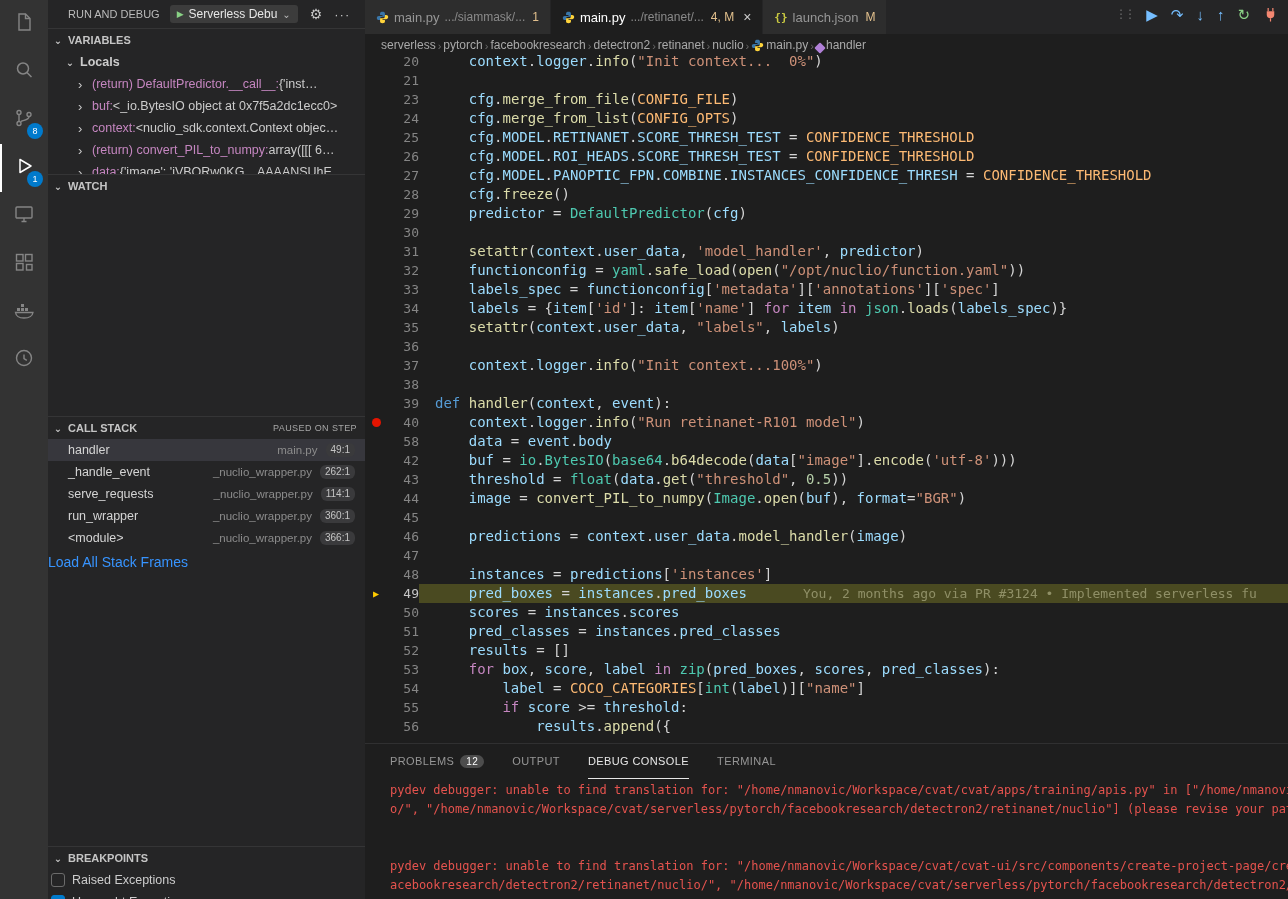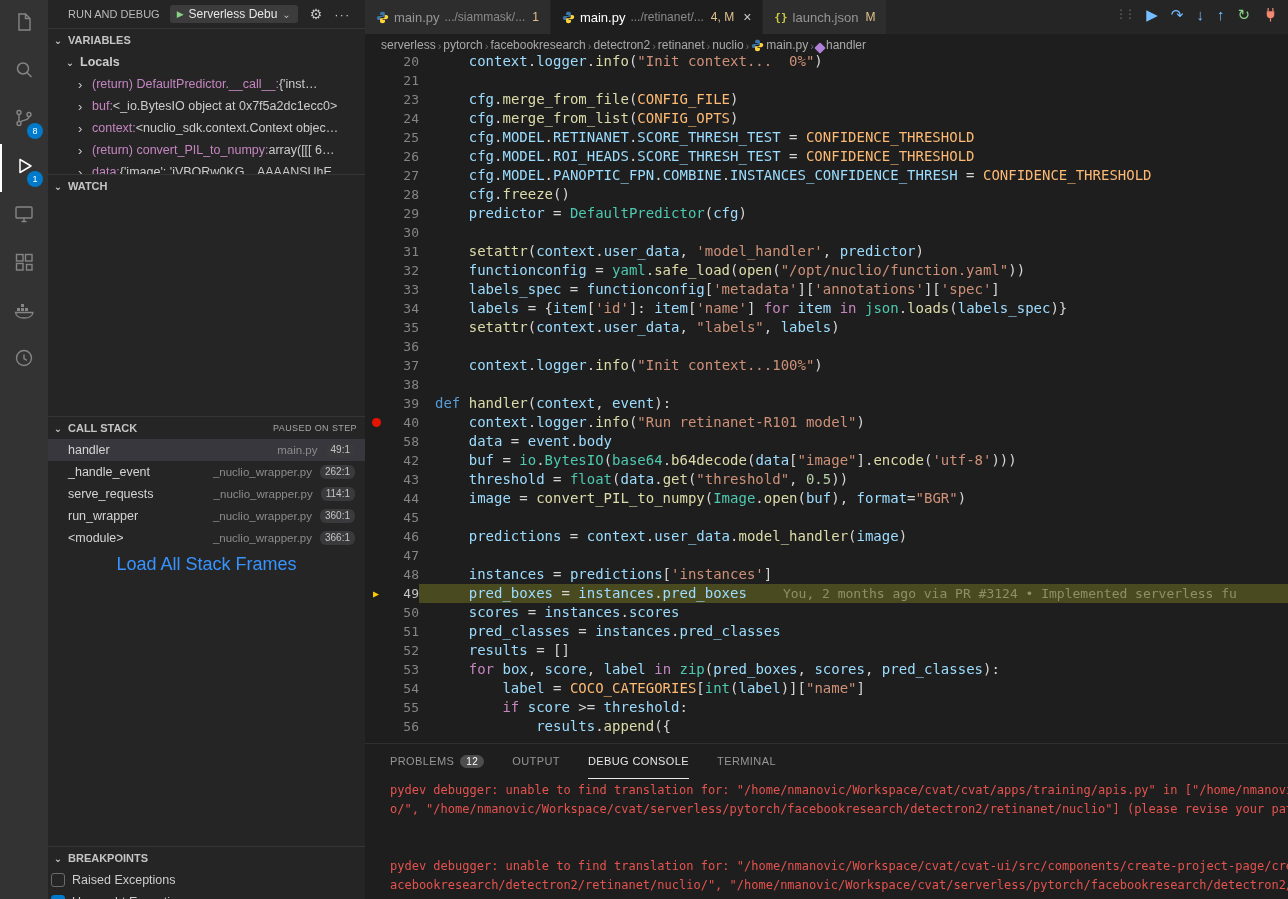--- a/index.html
+++ b/index.html
@@ -38,21 +38,21 @@
   .tree-row { height:22px; display:flex; align-items:center; padding-left:30px; font-size:12.5px; white-space:nowrap; overflow:hidden; cursor:pointer; }
   .twistie { color:#cccccc; width:14px; font-size:13px; flex:none; }
   .var-name { color:#c586c0; flex:none; }
   .var-value { color:#cccccc; overflow:hidden; text-overflow:clip; }
 
   .frame-row { height:22px; display:flex; align-items:center; padding:0 10px 0 20px; font-size:12.5px; cursor:pointer; }
   .frame-row.selected { background:#37373d; }
   .frame-name { color:#d4d4d4; white-space:nowrap; }
   .frame-file { color:#8c8c8c; margin-left:auto; font-size:11.5px; white-space:nowrap; }
   .frame-pos { margin-left:8px; background:#3a3a3c; border-radius:6px; padding:0 5px; font-size:10px; color:#c5c5c5; line-height:14px; height:14px; flex:none; }
-  .load-link { margin-top:5px; text-align:center; color:#3794ff; font-size:18px; cursor:pointer; }
+  .load-link { margin-top:5px; text-align:left; color:#3794ff; font-size:14px; cursor:pointer; }
 
   .bp-row { height:22px; display:flex; align-items:center; gap:7px; padding-left:3px; font-size:12.5px; cursor:pointer; }
   .checkbox { width:14px; height:14px; border:1px solid #6b6b6b; border-radius:3px; background:transparent; flex:none;
     display:flex; align-items:center; justify-content:center; font-size:10px; color:#fff; }
   .checkbox.checked { background:#007acc; border-color:#007acc; }
 
   
   .editor { position:absolute; left:365px; right:0; top:0; bottom:144px; background:#1e1e1e; }
   .tabbar { height:34px; background:#252526; display:flex; align-items:stretch; position:relative; }
   .tab { display:flex; align-items:center; gap:5px; padding:0 11px; background:#2d2d2d; color:#969696;
@@ -80,21 +80,21 @@
   .code-area { position:absolute; top:52px; left:0; right:0; bottom:0; overflow:hidden;
     font-family:"DejaVu Sans Mono",monospace; font-size:14px; line-height:19px; }
   .code-row { display:flex; height:19px; }
   .gutter { width:22px; flex:none; display:flex; align-items:center; justify-content:center; cursor:pointer; }
   .bp-dot { width:9px; height:9px; border-radius:50%; background:#e51400; }
   .cur-arrow { color:#ffcc00; font-size:10px; }
   .lnum { width:32px; flex:none; text-align:right; color:#858585; font-size:13px; }
   .code-row.current .lnum { color:#c6c6c6; }
   .ltext { flex:1; min-width:0; padding-left:16px; white-space:pre; overflow:hidden; }
   .code-row.current .ltext { background:#4a4a21; }
-  .blame { color:rgba(201,201,160,0.55); margin-left:36px; font-size:13px; }
+  .blame { color:rgba(201,201,160,0.55); margin-left:56px; font-size:13px; }
   .tk-k{color:#569cd6} .tk-c{color:#c586c0} .tk-f{color:#dcdcaa} .tk-v{color:#9cdcfe}
   .tk-s{color:#ce9178} .tk-n{color:#b5cea8} .tk-t{color:#4ec9b0} .tk-o{color:#d4d4d4} .tk-C{color:#fdba74}
 
   
   .panel { position:absolute; left:365px; right:0; bottom:12px; height:144px; background:#1e1e1e; border-top:1px solid #303031; }
   .panel-tabs { height:35px; display:flex; align-items:center; padding-left:25px; gap:28px; }
   .panel-tab { height:100%; display:flex; align-items:center; gap:6px; font-size:11px; letter-spacing:0.4px;
     color:#969696; cursor:pointer; border-bottom:1px solid transparent; }
   .panel-tab.active { color:#e7e7e7; border-bottom-color:#e7e7e7; }
   .pt-badge { background:#4d4d4d; color:#ffffff; border-radius:9px; padding:1px 6px; font-size:10px; }

